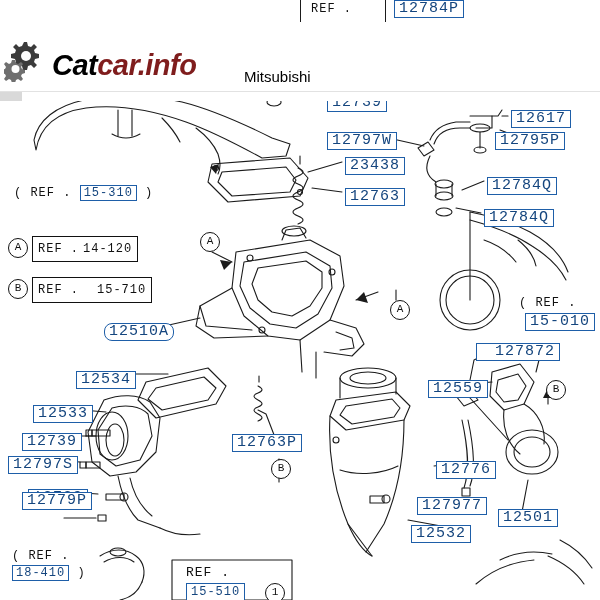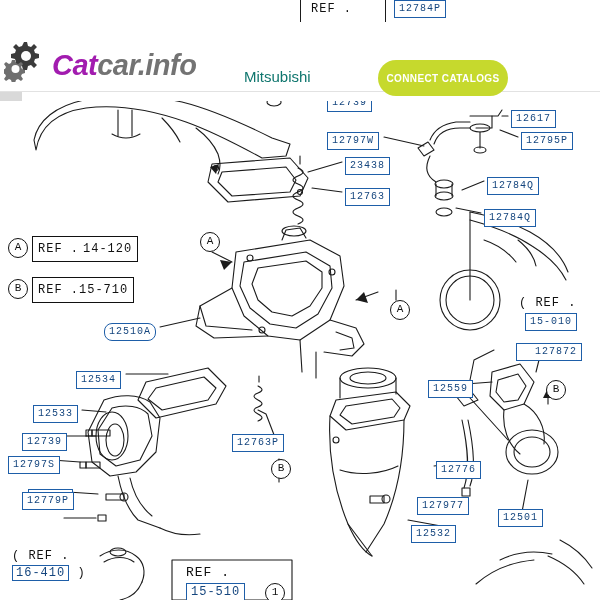--- a/index.html
+++ b/index.html
@@ -51,27 +51,27 @@
   }
   .brand {
     position: absolute;
     left: 52px; top: 27px;
     font-size: 29px;
     font-style: italic;
     font-weight: bold;
     letter-spacing: -0.5px;
     white-space: nowrap;
   }
-  .brand .c1 { color: #a21caf; }
-  .brand .c2 { color: #737373; font-style: italic; }
+  .brand .c1 { color: #000000; }
+  .brand .c2 { color: #7f1d1d; font-style: italic; }
   .maker {
     position: absolute;
     left: 244px; top: 46px;
     font-size: 15px;
-    color: #0f766e;
+    color: #000000;
     white-space: nowrap;
   }
   .cta {
     position: absolute;
     left: 378px; top: 38px;
     width: 130px; height: 36px;
     border-radius: 18px;
     background: #c6d92d;
     color: #ffffff;
     border: none;
@@ -106,21 +106,21 @@
   }
   .canvas svg { display: block; }
 
   
   .label {
     position: absolute;
     background: #ffffff;
     border: 1px solid #1e5ea8;
     color: #14457e;
     font-family: "Liberation Mono", monospace;
-    font-size: 10px;
+    font-size: 15px;
     line-height: 14px;
     letter-spacing: 1px;
     padding: 1px 4px 1px 4px;
     white-space: nowrap;
     z-index: 20;
     cursor: pointer;
   }
   .ref {
     position: absolute;
     font-family: "Liberation Mono", monospace;
@@ -199,21 +199,20 @@
           <g fill="#6f6f6f">
             <path d="M8 20 l3 0 1 3 2 1 3-2 2 2 -2 3 1 2 3 1 0 3 -3 1 -1 2 2 3 -2 2 -3-2 -2 1 -1 3 -3 0 -1-3 -2-1 -3 2 -2-2 2-3 -1-2 -3-1 0-3 3-1 1-2 -2-3 2-2 3 2 2-1z"></path>
             <circle cx="11.5" cy="29" r="4" fill="#ffffff"></circle>
           </g>
         </svg>
       </div>
       <div class="brand">
         <span class="c1">Cat</span><span class="c2">car.info</span>
       </div>
       <div class="maker">Mitsubishi</div>
-      <button class="cta">CONNECT CATALOGS</button>
     </div>
   </div>
 
   <div class="grey-band">
     <div class="stub"></div>
   </div>
 
   <div class="canvas">
     <svg width="600" height="600" viewBox="0 0 600 600">
       <g fill="none" stroke="#1b1b1b" stroke-width="1.1" stroke-linejoin="round" stroke-linecap="round">
@@ -372,64 +371,69 @@
         <path d="M396 290 L396 300"></path>
 
       </g>
     </svg>
   </div>
 
   <div id="labels-layer">
       <div class="label" style="left: 327px; top: 94px;">12739</div>
       <div class="label" style="left: 511px; top: 110px;">12617</div>
       <div class="label" style="left: 327px; top: 132px;">12797W</div>
-      <div class="label" style="left: 521px; top: 132px;">12795P</div>
+      <div class="label" style="left: 495px; top: 132px;">12795P</div>
       <div class="label" style="left: 345px; top: 157px;">23438</div>
       <div class="label" style="left: 487px; top: 177px;">12784Q</div>
       <div class="label" style="left: 345px; top: 188px;">12763</div>
       <div class="label" style="left: 484px; top: 209px;">12784Q</div>
       <div class="label" style="left: 104px; top: 323px; border-radius: 8px;">12510A</div>
-      <div class="label" style="left: 516px; top: 343px; padding-left: 18px;">127872</div>
+      <div class="label" style="left: 476px; top: 343px; padding-left: 18px;">127872</div>
       <div class="label" style="left: 76px; top: 371px;">12534</div>
       <div class="label" style="left: 428px; top: 380px;">12559</div>
       <div class="label" style="left: 33px; top: 405px;">12533</div>
       <div class="label" style="left: 22px; top: 433px;">12739</div>
       <div class="label" style="left: 232px; top: 434px;">12763P</div>
       <div class="label" style="left: 8px; top: 456px;">12797S</div>
       <div class="label" style="left: 436px; top: 461px;">12776</div>
       <div class="label" style="left: 28px; top: 489px;">12739</div>
       <div class="label" style="left: 417px; top: 497px;">127977</div>
       <div class="label" style="left: 22px; top: 492px;">12779P</div>
       <div class="label" style="left: 498px; top: 509px;">12501</div>
       <div class="label" style="left: 411px; top: 525px;">12532</div>
     </div>
 
+  <div class="ref" style="left:14px; top:186px;">
+    <span>( REF .</span>
+    <span class="boxed">15-310</span>
+    <span>)</span>
+  </div>
 
   <div class="circ" style="left:8px; top:238px;">A</div>
   <div class="ref-frame" style="left:32px; top:236px; height:22px;">
     <span>REF .</span>
     <span class="boxed" style="margin-left:4px;">14-120</span>
   </div>
 
   <div class="circ" style="left:8px; top:279px;">B</div>
   <div class="ref-frame" style="left:32px; top:277px; height:22px;">
     <span>REF .</span>
-    <span class="boxed" style="margin-left:0;">15-710</span>
+    <span class="boxed" style="margin-left:18px;">15-710</span>
   </div>
 
   <div class="ref" style="left:519px; top:296px;">
     <span>( REF .</span>
   </div>
   <div class="label" style="left:525px; top:313px;">15-010</div>
 
   <div class="ref" style="left:12px; top:549px;">
     <span>( REF .</span>
   </div>
   <div class="ref" style="left:12px; top:566px;">
-    <span class="boxed">16-410</span>
+    <span class="boxed">18-410</span>
     <span>)</span>
   </div>
 
   <div class="ref" style="left:186px; top:565px; font-size:13px;">
     <span>REF .</span>
   </div>
   <div class="label" style="left:186px; top:583px; font-size:12px;text-align:right;">15-510</div>
 
   <div class="circ" style="left:200px; top:232px;">A</div>
   <div class="circ" style="left:390px; top:300px;">A</div>

